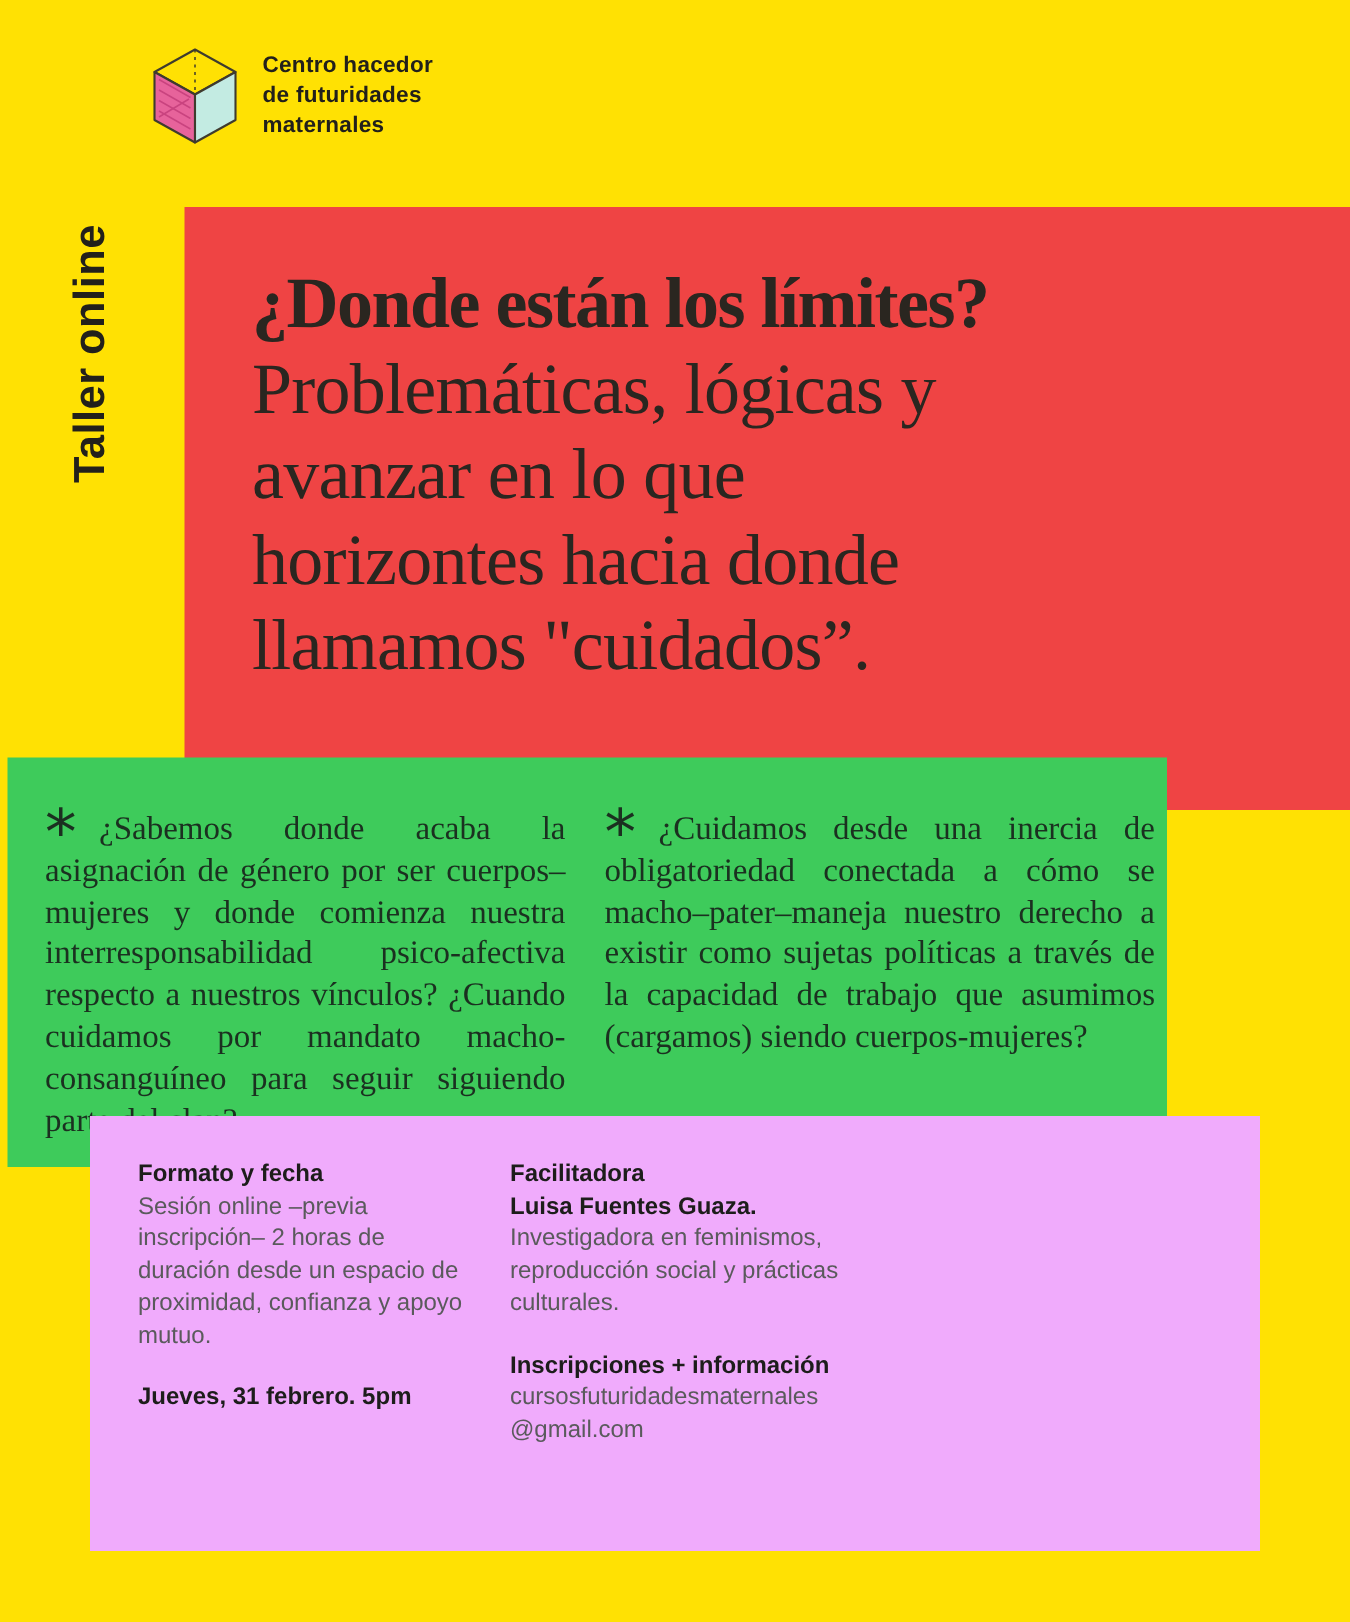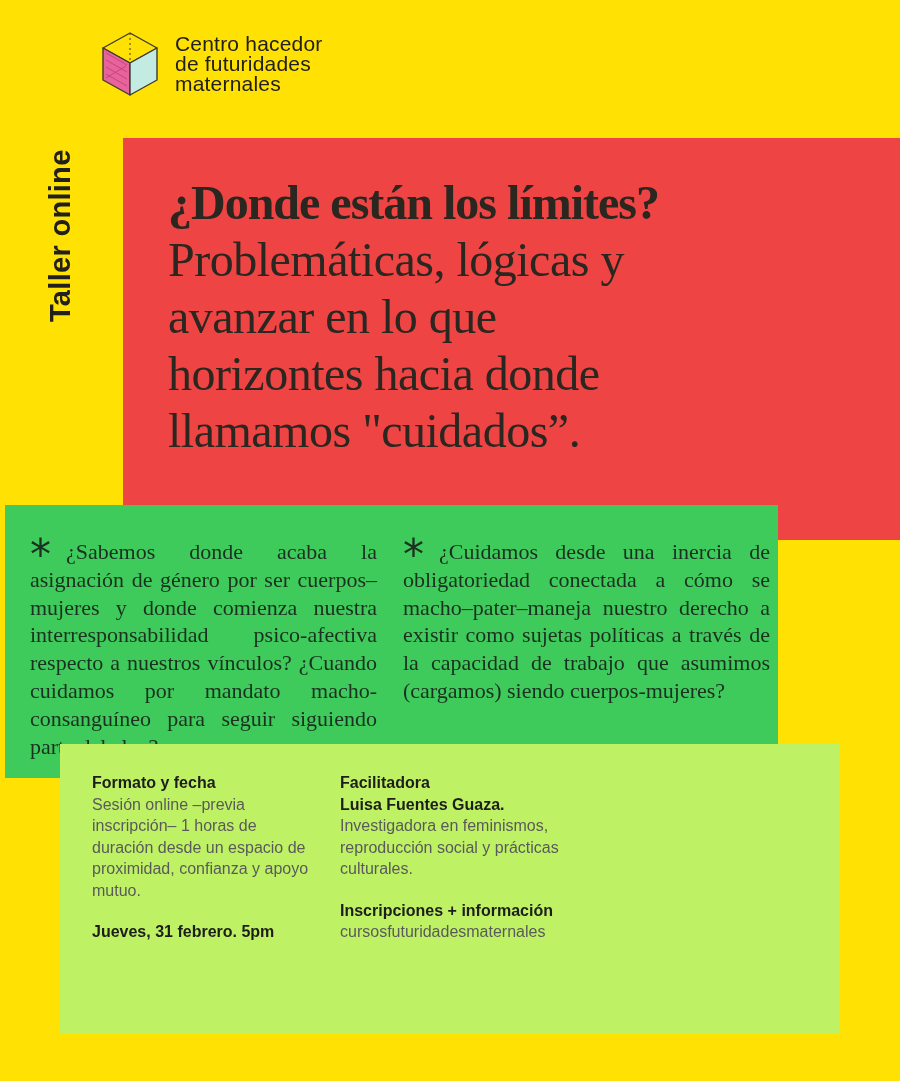--- a/index.html
+++ b/index.html
@@ -10,21 +10,21 @@
     overflow: hidden;
     font-family: "Liberation Sans", sans-serif;
   }
 
   
   .logo {
     position: absolute; left: 98px; top: 30px;
     display: flex; align-items: center; gap: 13px;
   }
   .logo-text {
-    font-size: 21px; font-weight: 400; line-height: 20px;
+    font-size: 15px; font-weight: 700; line-height: 20px;
     color: #22201B; letter-spacing: 0.2px;
   }
 
   
   .vertical-label {
     position: absolute; left: 44px; top: 322px;
     transform: rotate(-90deg); transform-origin: 0 0;
     font-size: 29px; font-weight: 700; color: #22201B;
     white-space: nowrap; letter-spacing: 0.3px;
   }
@@ -62,21 +62,21 @@
   .asterisk {
     font-family: "DejaVu Sans", sans-serif;
     font-size: 42px; line-height: 0;
     vertical-align: -10px; margin-right: 15px;
   }
 
   
   .white-box {
     position: absolute; left: 60px; top: 744px;
     width: 780px; min-height: 290px; box-sizing: border-box;
-    background: #bef264;
+    background: #f0abfc;
     display: grid; grid-template-columns: 1fr 1fr 1fr;
     gap: 26px;
     padding: 28px 30px 26px 32px;
     align-content: start;
   }
   .info-col p {
     margin: 0;
     font-size: 16px; line-height: 21.5px;
     color: #5A5A5C;
   }
@@ -120,28 +120,29 @@
 
 <section class="green-box">
   <p class="question q1"><span class="asterisk">*</span><span>¿Sabemos donde acaba la asignación de género por ser cuerpos–mujeres y donde comienza nuestra interresponsabilidad psico-afectiva respecto a nuestros vínculos? ¿Cuando cuidamos por mandato macho-consanguíneo para seguir siguiendo parte del clan?</span></p>
   <p class="question q2"><span class="asterisk">*</span><span>¿Cuidamos desde una inercia de obligatoriedad conectada a cómo se macho–pater–maneja nuestro derecho a existir como sujetas políticas a través de la capacidad de trabajo que asumimos (cargamos) siendo cuerpos-mujeres?</span></p>
 </section>
 
 <section class="white-box">
 
   <div class="info-col">
     <p class="h">Formato y fecha</p>
-    <p>Sesión online –previa inscripción– 1 horas de duración desde un espacio de proximidad, confianza y apoyo mutuo.</p>
+    <p>Sesión online –previa inscripción– 2 horas de duración desde un espacio de proximidad, confianza y apoyo mutuo.</p>
     <p class="h block2">Jueves, 31 febrero. 5pm</p>
   </div>
 
   <div class="info-col">
     <p class="h">Facilitadora</p>
     <p class="h">Luisa Fuentes Guaza.</p>
     <p>Investigadora en feminismos, reproducción social y prácticas culturales.</p>
     <p class="h block2">Inscripciones + información</p>
     <p>cursosfuturidadesmaternales</p>
+    <p>@gmail.com</p>
   </div>
 
   <div class="info-col">
   </div>
 
 </section>
 
 </body></html>

